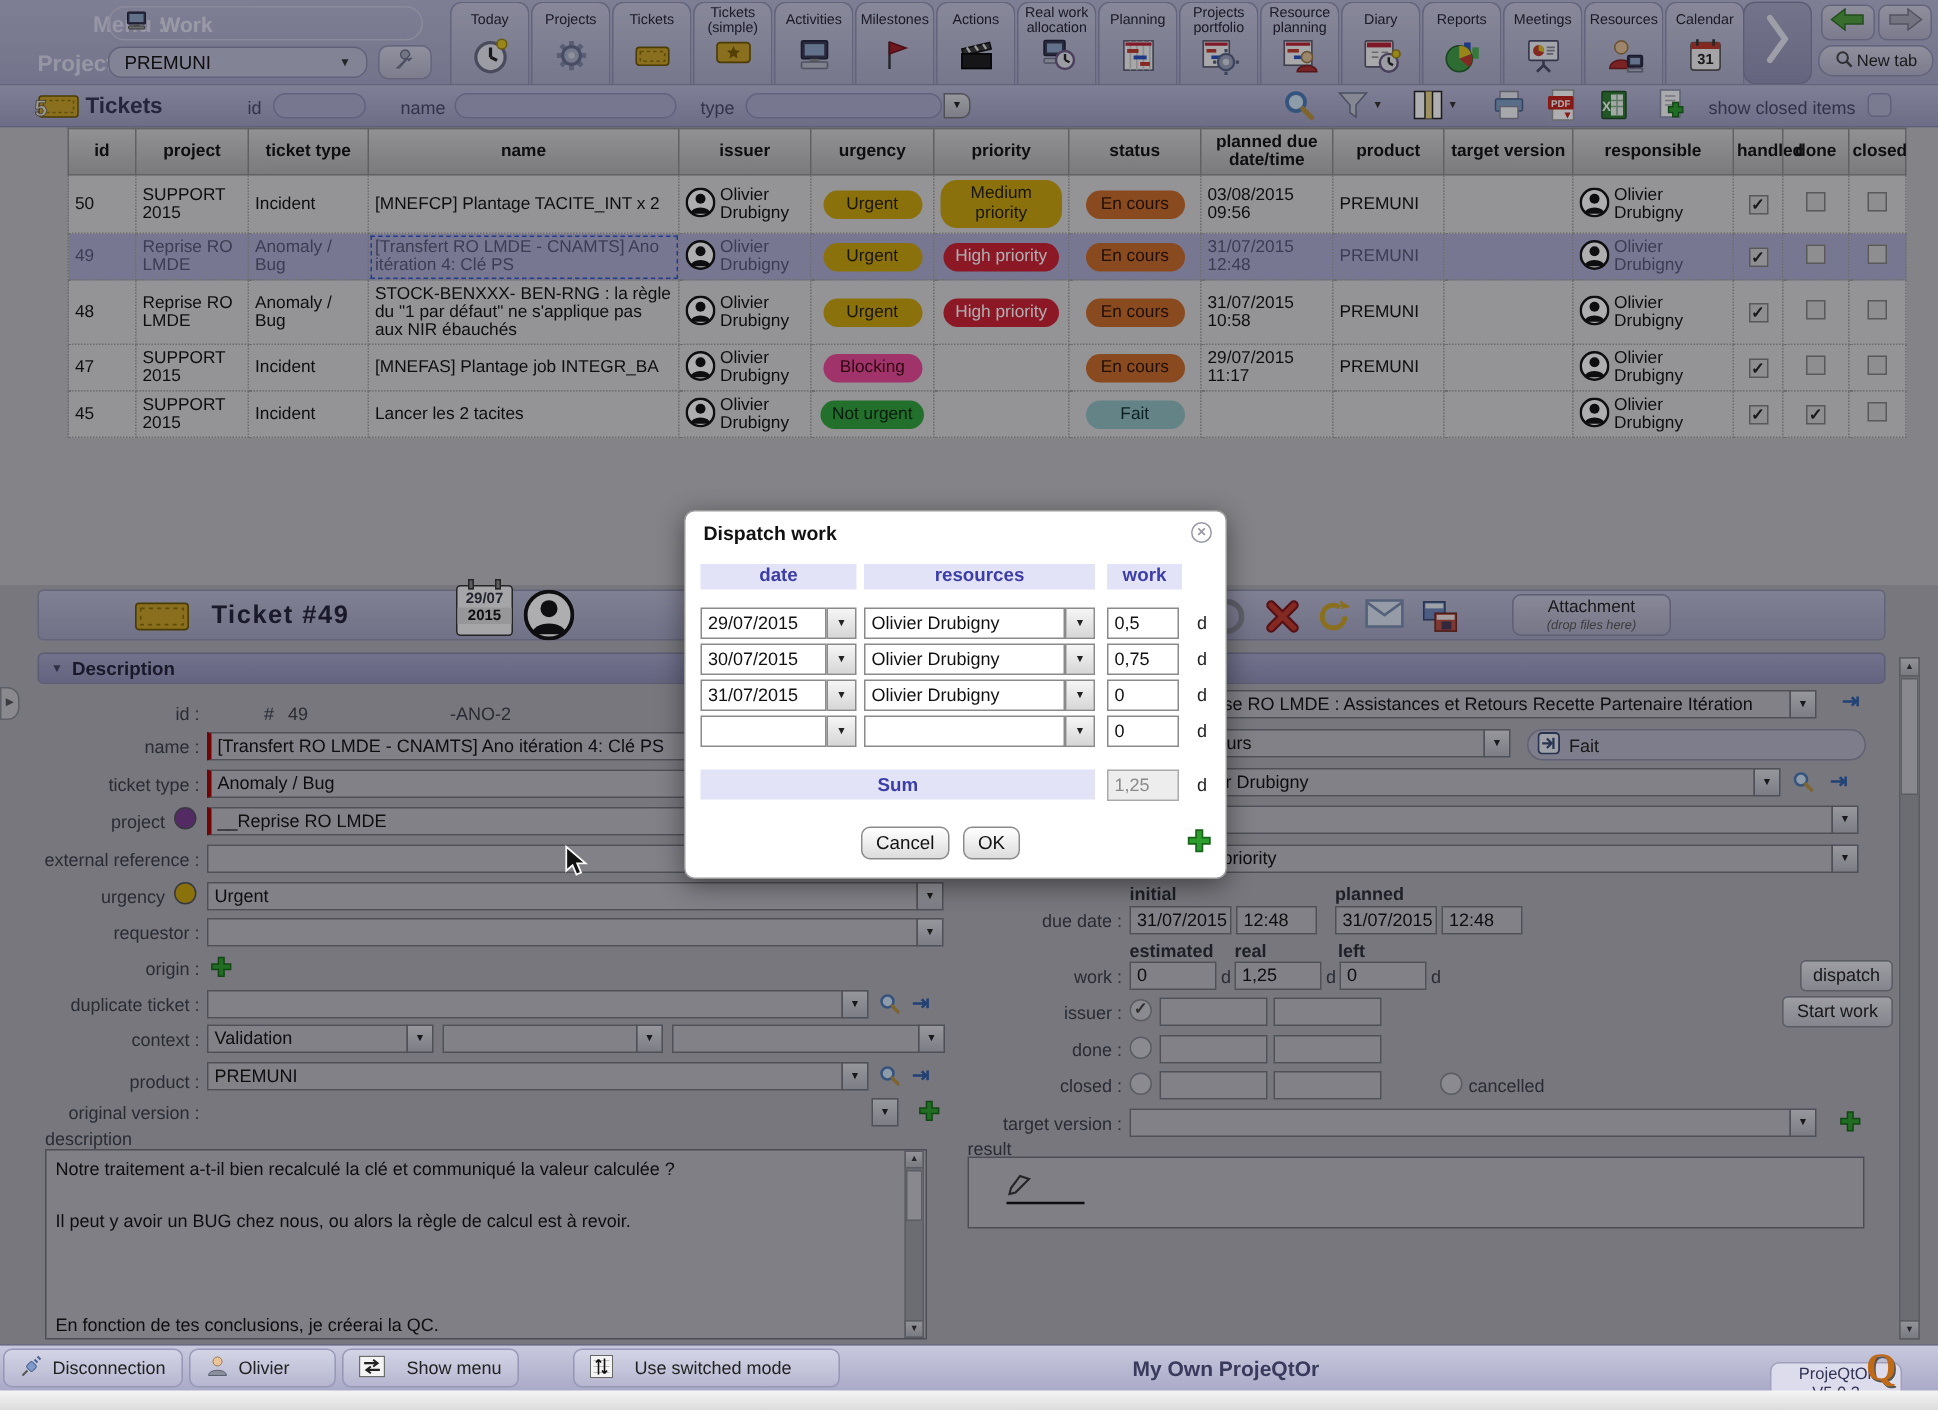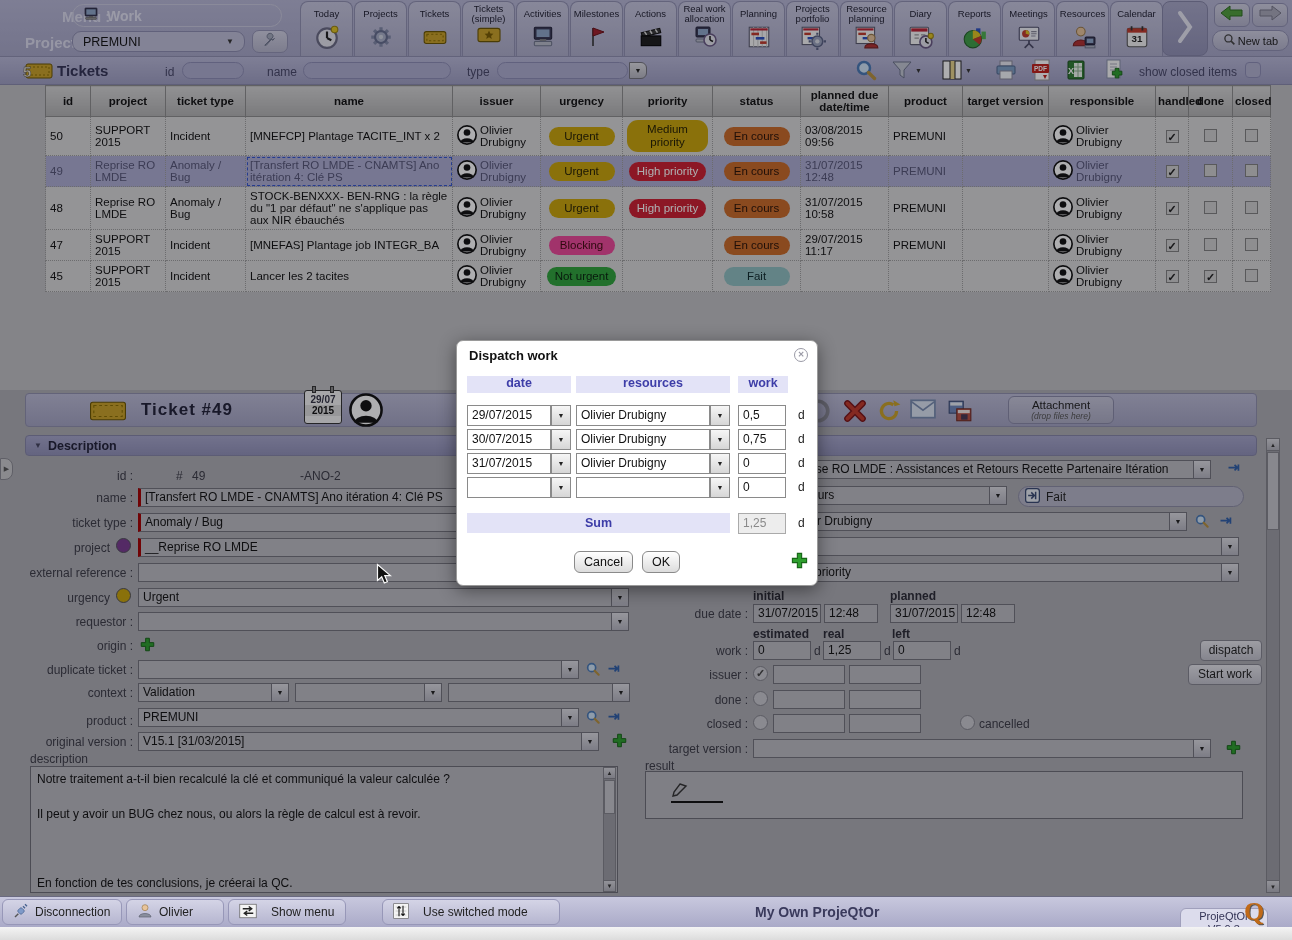--- a/index.html
+++ b/index.html
@@ -729,21 +729,20 @@
     <span class="lab llab" style="top:324px;">product :</span>
     <span class="ginput" style="left:138px;top:318px;width:424px;">PREMUNI</span>
     <span class="selbtn" style="left:561px;top:318px;">▼</span>
     <span class="ico" style="position:absolute;left:585px;top:319px;"><svg width="16" height="16" viewBox="0 0 24 24">
           <circle cx="10" cy="10" r="6" fill="#cfe4f7" stroke="#4a7ab5" stroke-width="2.5"></circle>
           <path d="M14.5 14.5l6 6" stroke="#b8913d" stroke-width="3.2" stroke-linecap="round"></path>
         </svg></span>
     <span class="jmp" style="position:absolute;left:608px;top:318px;">⇥</span>
 
     <span class="lab llab" style="top:345px;">original version :</span>
-    <span class="ginput" style="left:138px;top:342px;width:444px;">V15.1 [31/03/2015]</span>
     <span class="selbtn" style="left:581px;top:342px;">▼</span>
     <span class="ico" style="position:absolute;left:612px;top:343px;"><svg width="15" height="15" viewBox="0 0 24 24">
           <path d="M9 2h6v7h7v6h-7v7H9v-7H2V9h7z" fill="#2d9e2d" stroke="#176617" stroke-width="1.6"></path>
         </svg></span>
 
     <span class="lab" style="left:30px;top:362px;">description</span>
     <div class="desc-box">Notre traitement a-t-il bien recalculé la clé et communiqué la valeur calculée ?
 
 Il peut y avoir un BUG chez nous, ou alors la règle de calcul est à revoir.
 

